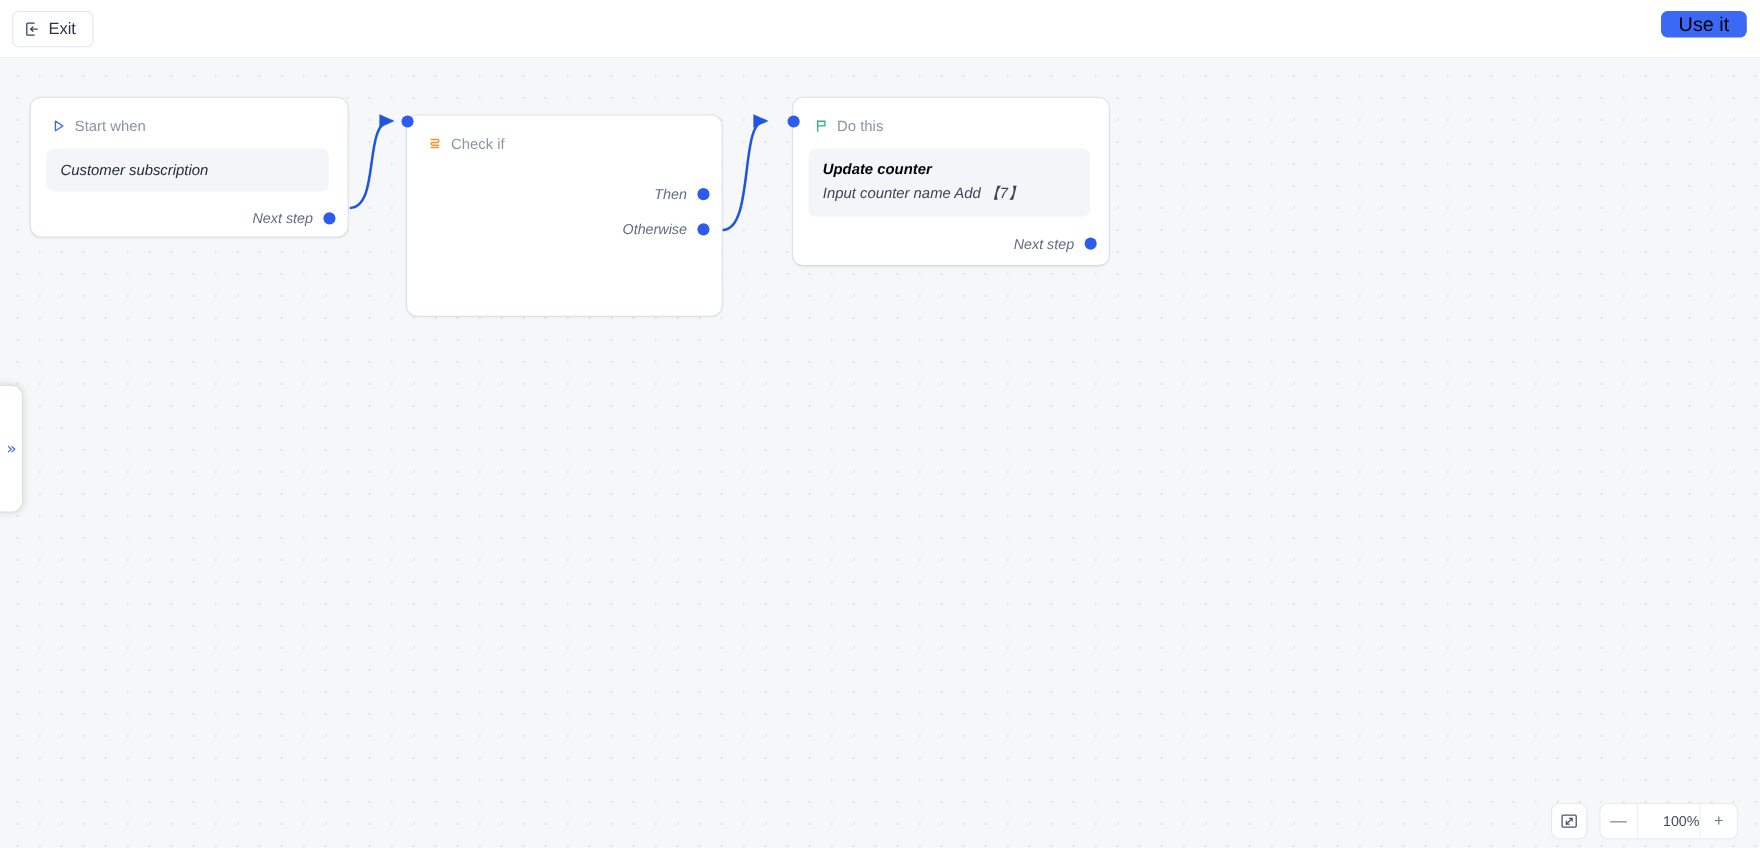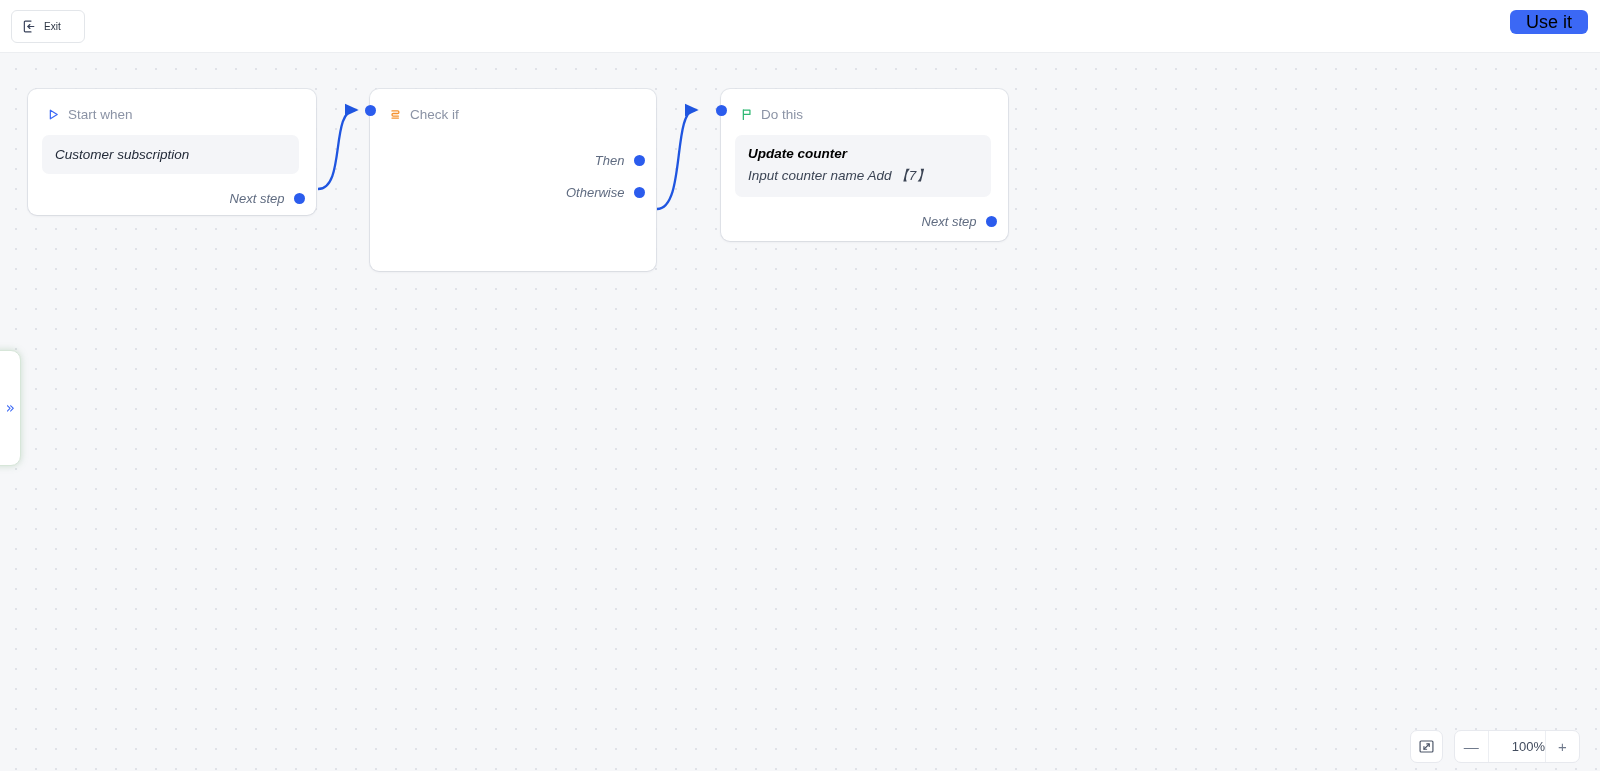--- a/index.html
+++ b/index.html
@@ -31,21 +31,21 @@
     padding: 0 13px 0 10px;
     border: 1px solid #e3e6ea;
     border-radius: 6px;
     background: #ffffff;
     display: flex;
     align-items: center;
     gap: 7px;
     cursor: pointer;
   }
   .exit-label {
-    font-size: 10px;
+    font-size: 15px;
     color: #2b3442;
   }
   .page-title {
     margin-left: 36px;
     font-size: 15.5px;
     font-weight: bold;
     color: #1c2331;
     letter-spacing: -0.1px;
     white-space: nowrap;
   }
@@ -165,21 +165,21 @@
     width: 11px;
     height: 11px;
     border-radius: 50%;
     background: #2b5ced;
     z-index: 7;
     cursor: pointer;
   }
 
   
   #node-start   { left: 28px;  top: 36px; width: 288px; height: 126px; }
-  #node-check   { left: 370px; top: 36px; width: 286px; height: 182px; }
+  #node-check   { left: 370px; top: 52px; width: 286px; height: 182px; }
   #node-do      { left: 721px; top: 36px; width: 287px; height: 152px; }
 
   .svg-links {
     position: absolute;
     left: 0; top: 0;
     width: 1600px; height: 718px;
     overflow: visible;
     z-index: 5;
     pointer-events: none;
   }

